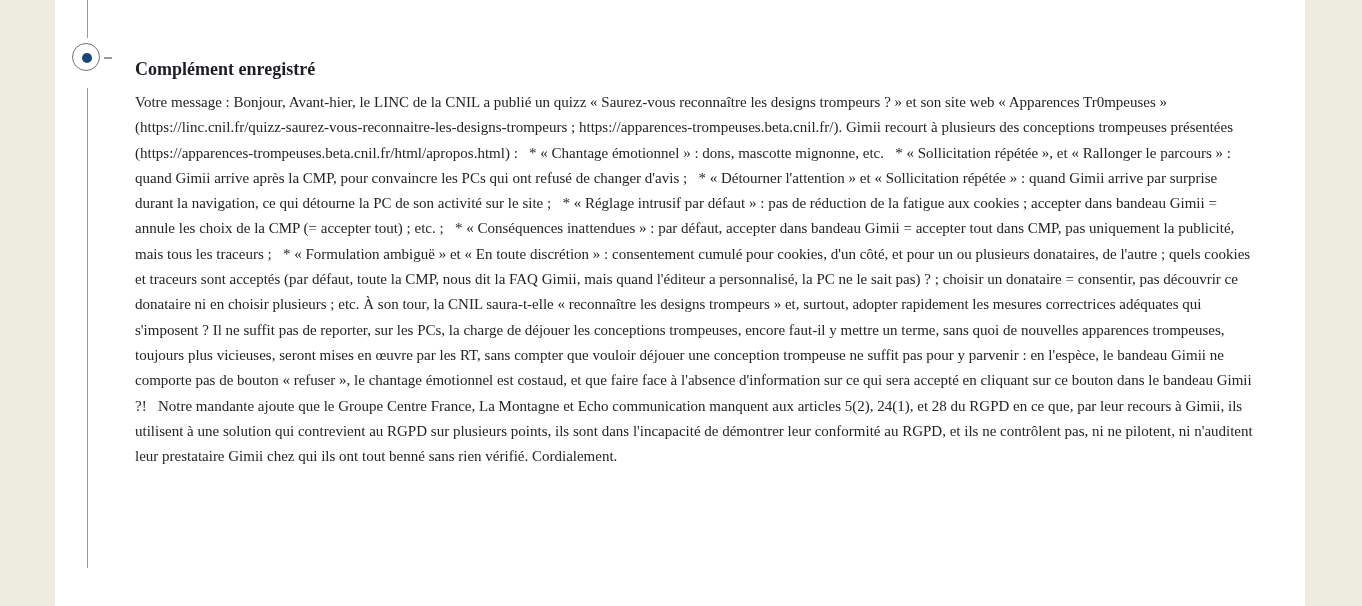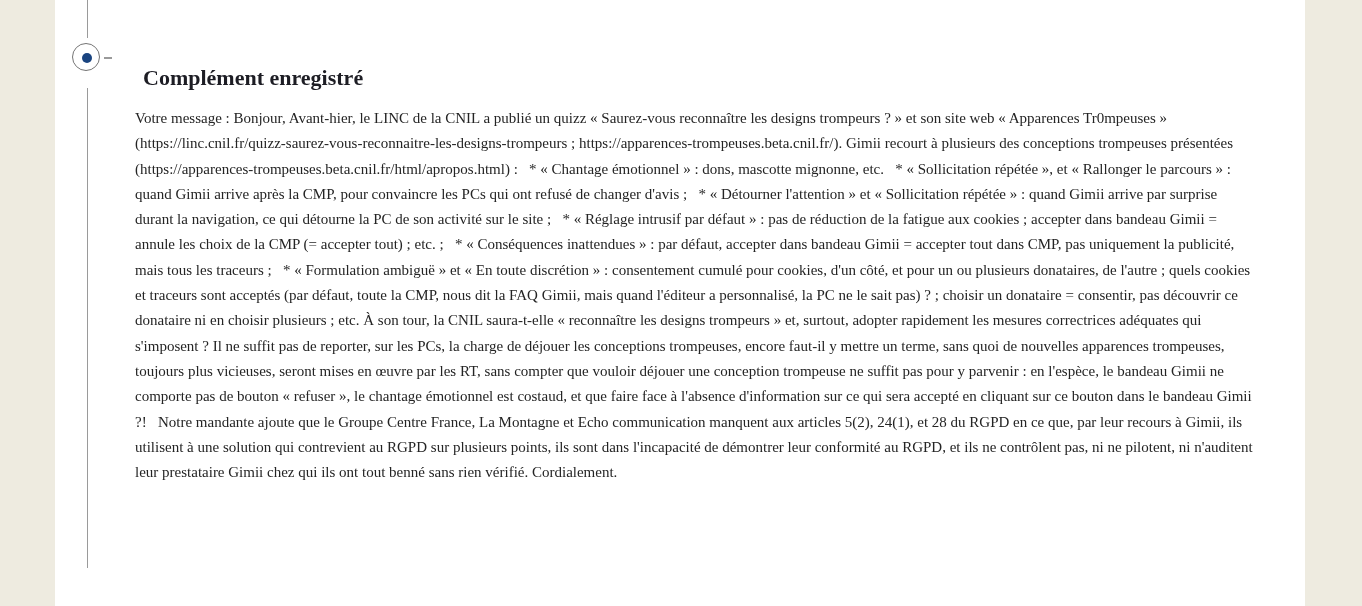--- a/index.html
+++ b/index.html
@@ -58,22 +58,22 @@
     height: 2px;
     background: var(--timeline, #9a9a9a);
   }
   .content {
     position: absolute;
     left: 72px;
     top: 49px;
     width: 1132px;
   }
   .event-title {
-    margin: 16px;
-    font-size: 22px;
+    margin: 8px;
+    font-size: 18px;
     font-weight: bold;
     line-height: 25px;
     color: var(--title, #1d1d24);
   }
   .event-date {
     font-size: 16.5px;
     line-height: 25px;
     color: var(--date, #565656);
   }
   .event-message {

